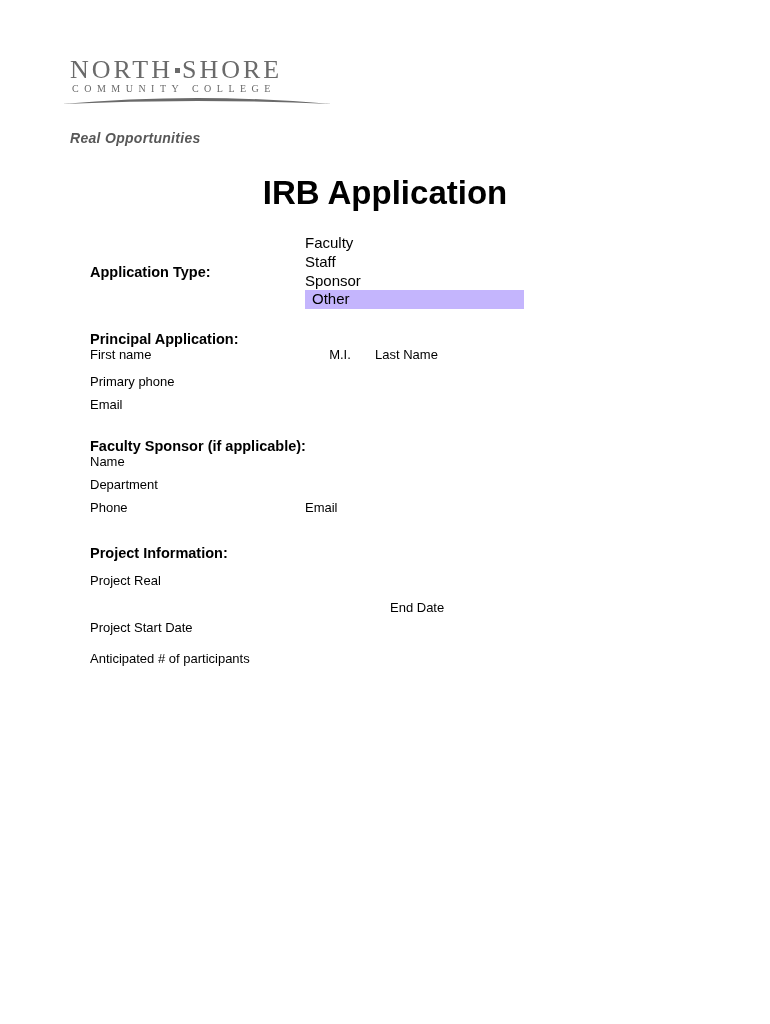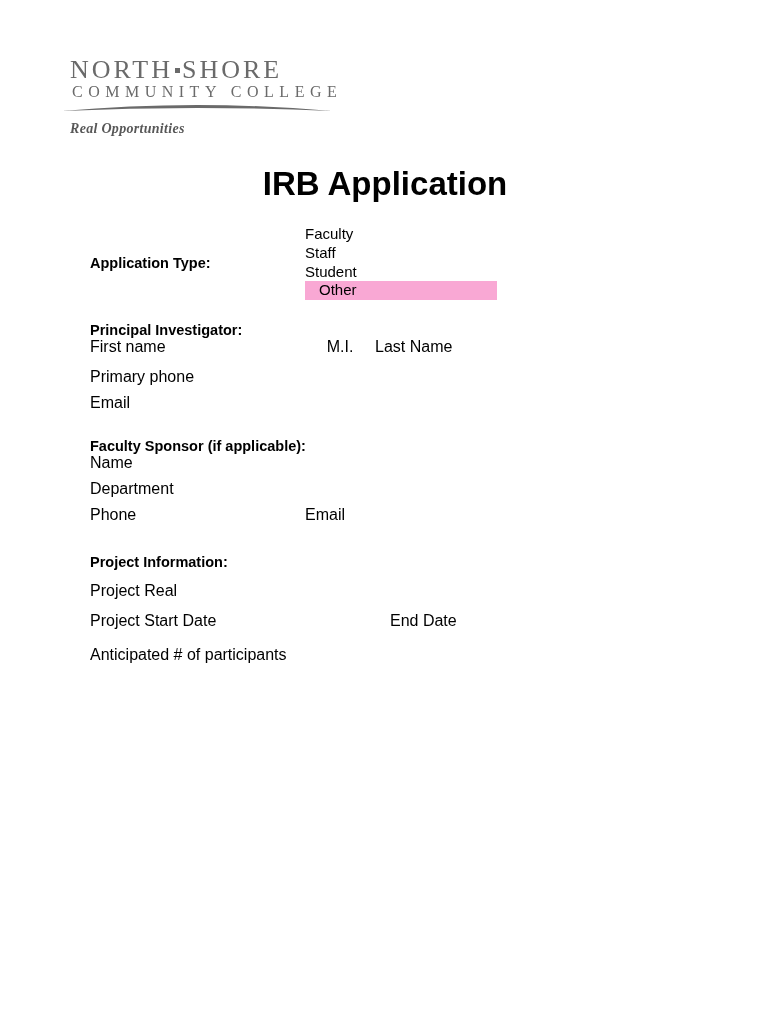--- a/index.html
+++ b/index.html
@@ -21,60 +21,60 @@
     }
     .logo-dot {
       display: inline-block;
       width: 5px; height: 5px;
       background: #6a6a6a;
       vertical-align: middle;
       margin: 0 2px 4px 2px;
     }
     .logo-sub {
       font-family: Georgia, 'Times New Roman', serif;
-      font-size: 16px;
+      font-size: 10px;
       letter-spacing: 5.5px;
       color: #6a6a6a;
       margin-top: -2px;
       margin-left: 2px;
     }
     .swoosh {
       width: 270px;
       height: 12px;
       margin-top: 2px;
       margin-left: -8px;
     }
     .tagline {
-      font-family: Liberation Serif, serif;
+      font-family: Liberation Sans, sans-serif;
       font-size: 14px;
       font-style: italic;
       font-weight: bold;
       color: #585858;
-      margin-top: 2px;
+      margin-top: 18px;
       letter-spacing: 0.3px;
     }
     .title {
       text-align: center;
       font-size: 33px;
       font-weight: bold;
       margin-top: 6px;
       margin-bottom: 22px;
     }
     .content { margin-left: 20px; }
     .row { display: flex; align-items: flex-start; margin-bottom: 4px; }
     .label-col { width: 215px; flex-shrink: 0; }
     .bold { font-weight: bold; font-size: 14.5px; }
-    .plain { font-size: 16px; }
+    .plain { font-size: 13px; }
     .apptype-row { align-items: center; }
     .apptype-list { font-size: 15px; line-height: 1.25; }
     .other-hl {
       display: inline-block;
-      background: #f9a8d4;
-      width: 192px;
-      padding: 0 14px;
+      background: #c4b5fd;
+      width: 219px;
+      padding: 0 7px;
     }
     .section-gap { height: 18px; }
     .mid-gap { height: 8px; }
     .mini-gap { height: 4px; }
   </style>
 </head>
 <body>
 
 <div class="logo-block">
   <div class="logo-main">
@@ -89,28 +89,28 @@
 
 <div class="title">IRB Application</div>
 
 <div class="content">
 
   <div class="row apptype-row">
     <div class="label-col bold">Application Type:</div>
     <div class="apptype-list">
       <div>Faculty</div>
       <div>Staff</div>
-      <div>Student</div>
+      <div>Sponsor</div>
       <div><span class="other-hl">Other</span></div>
     </div>
   </div>
 
   <div class="section-gap"></div>
 
-  <div class="bold">Principal Investigator:</div>
+  <div class="bold">Principal Application:</div>
   <div class="row">
     <div class="label-col plain">First name</div>
     <div class="plain" style="width:70px;text-align:center;">M.I.</div>
     <div class="plain">Last Name</div>
   </div>
   <div class="mid-gap"></div>
   <div class="plain">Primary phone</div>
   <div class="mid-gap"></div>
   <div class="plain">Email</div>
 
@@ -130,20 +130,20 @@
   <div class="section-gap"></div>
   <div class="mid-gap"></div>
 
   <div class="bold">Project Information:</div>
   <div class="mid-gap"></div>
     <div class="mini-gap"></div>
   <div class="plain">Project Real</div>
   <div class="mid-gap"></div>
     <div class="mini-gap"></div>
   <div class="row">
-    <div class="plain" style="width:300px;">Project Start Date</div>
+    <div class="plain" style="width:300px;margin-top:20px;">Project Start Date</div>
     <div class="plain">End Date</div>
   </div>
   <div class="mid-gap"></div>
     <div class="mini-gap"></div>
   <div class="plain">Anticipated # of participants</div>
 
 </div>
 
 </body></html>

